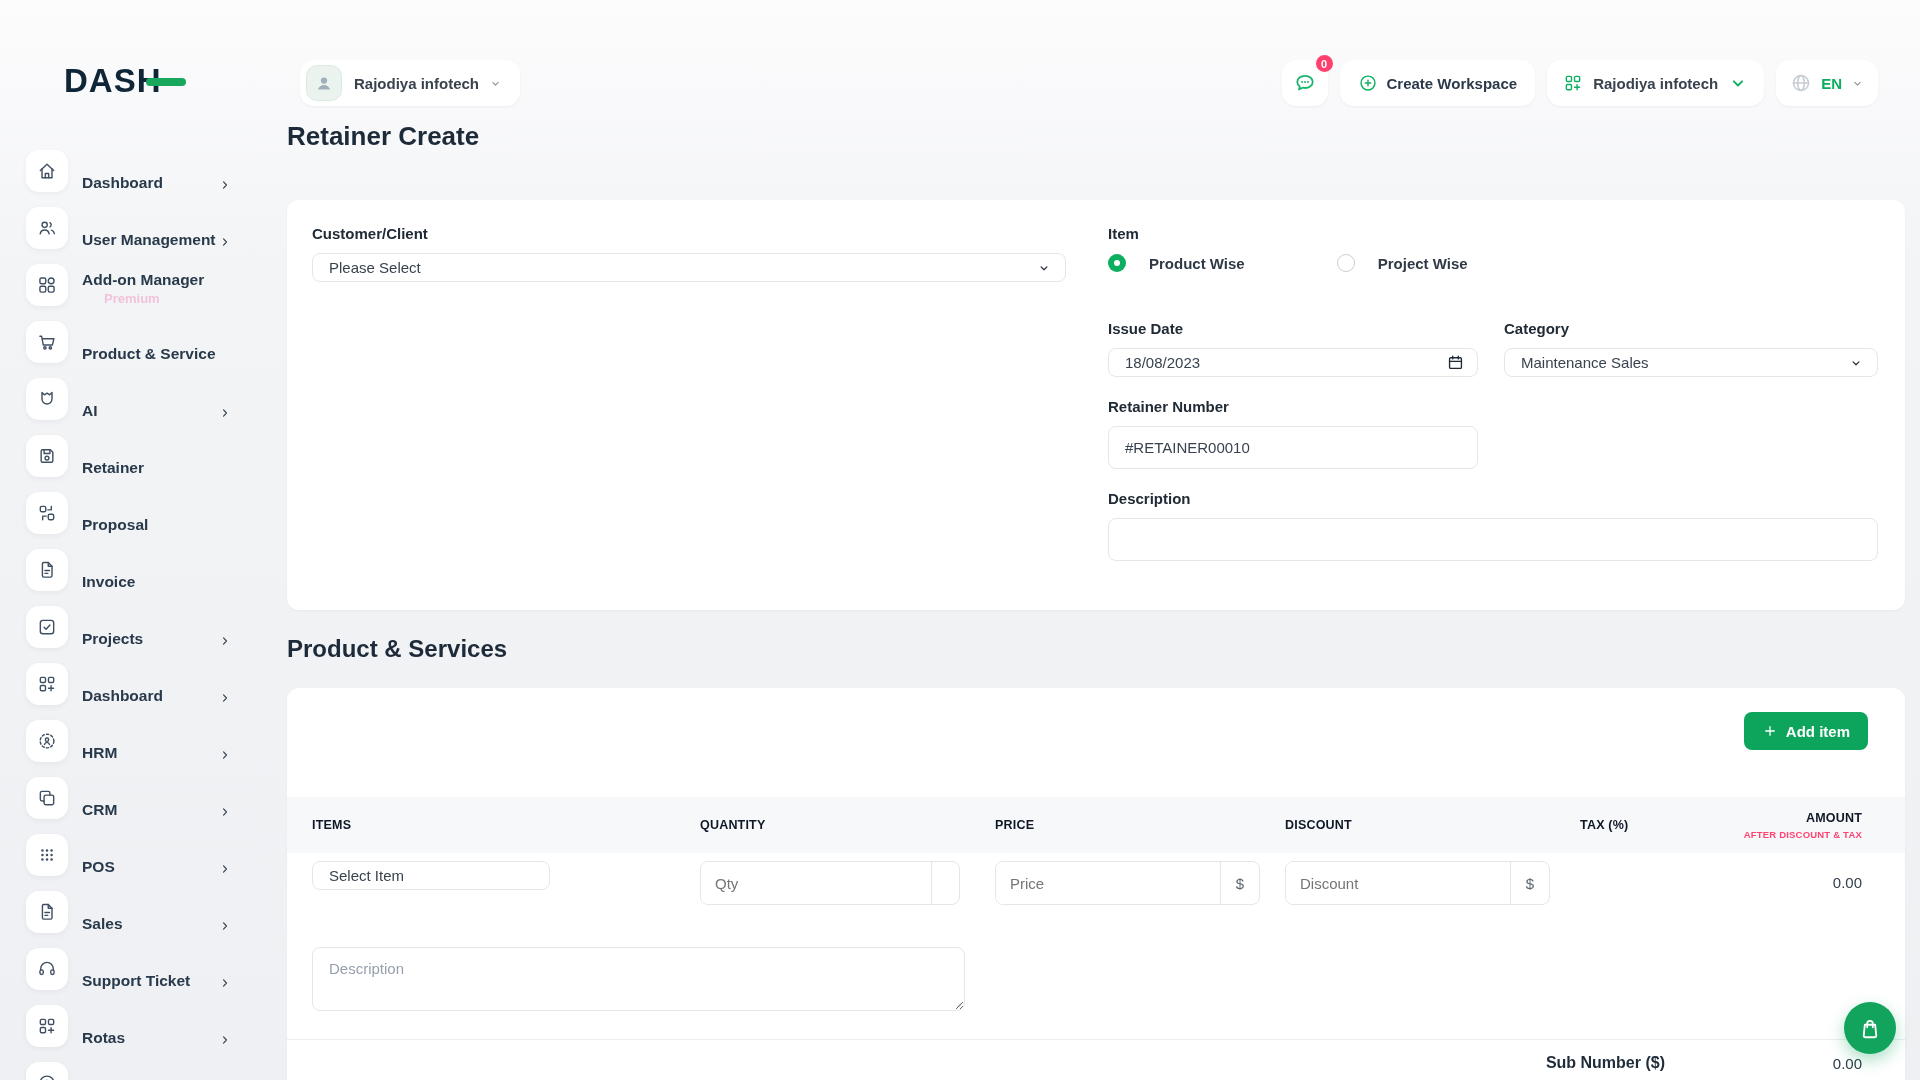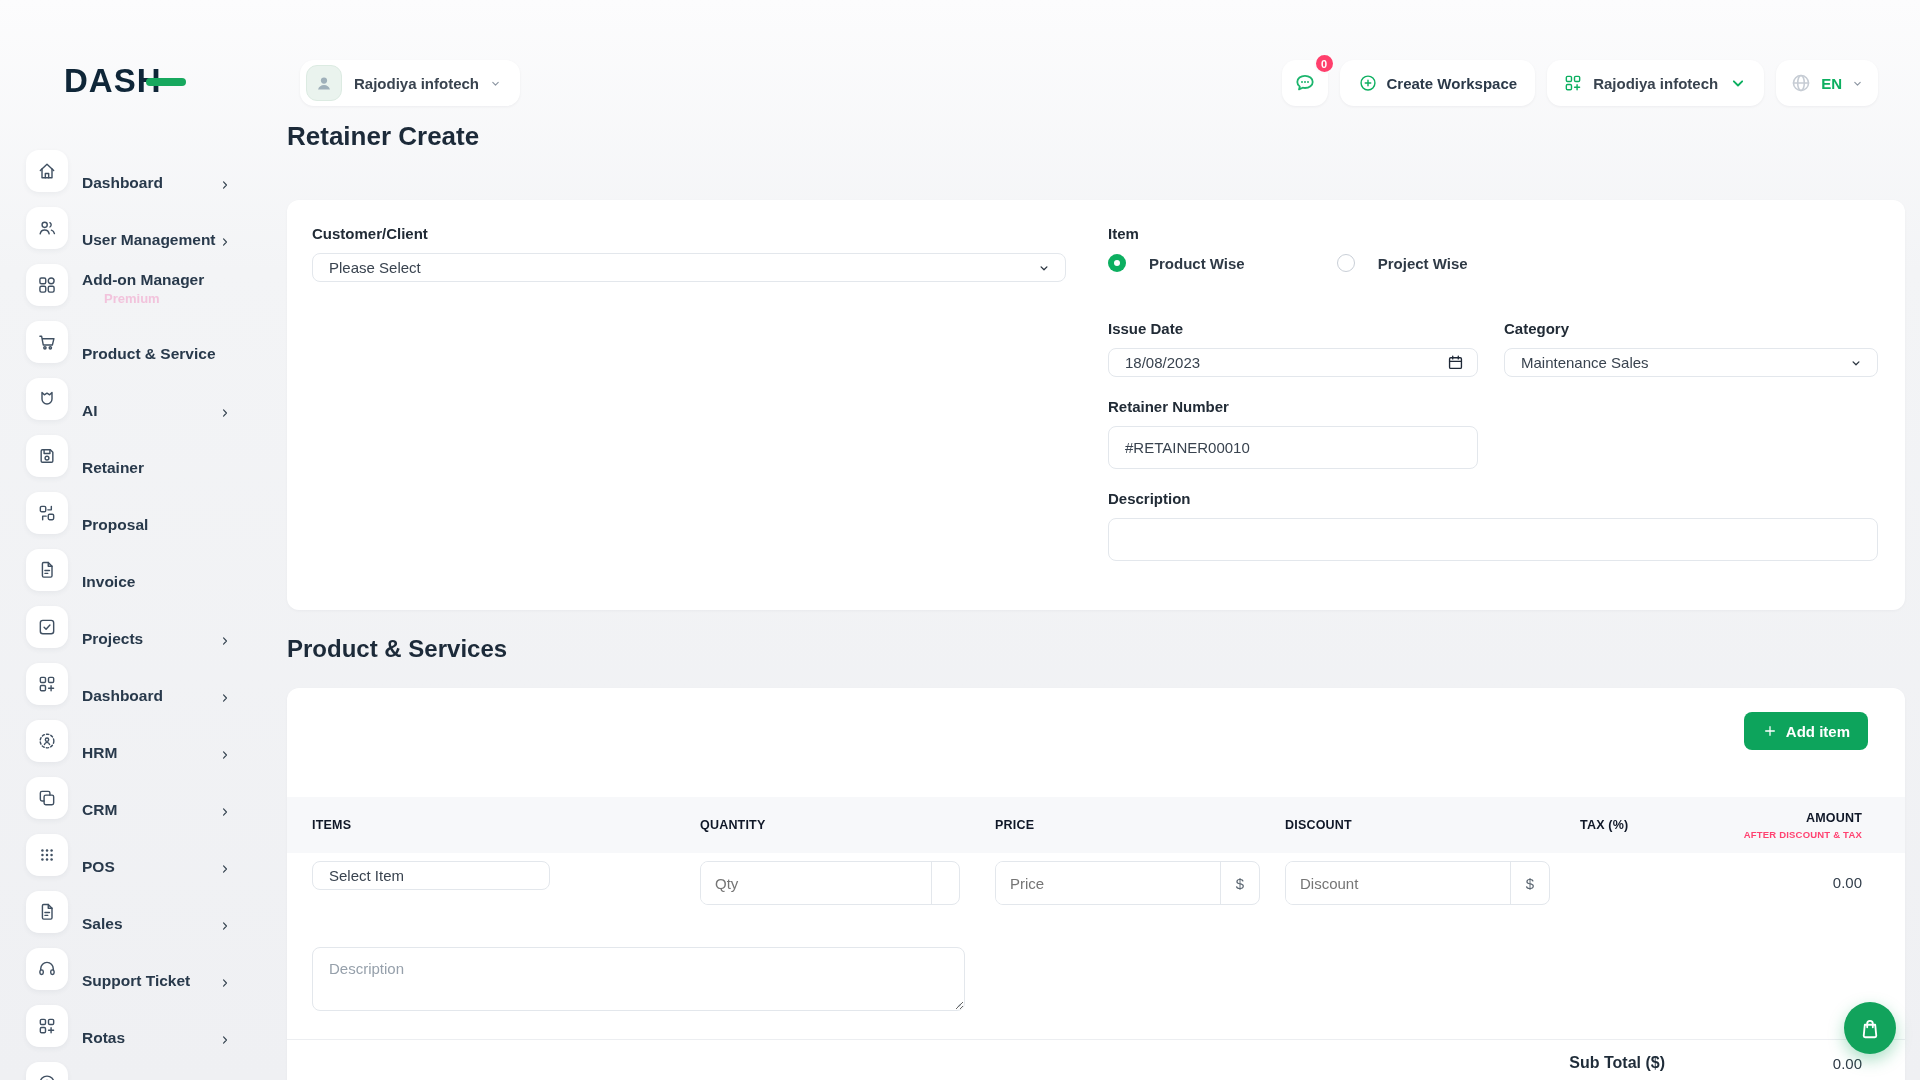--- a/index.html
+++ b/index.html
@@ -728,21 +728,21 @@
         <span class="resize-handle ic">
             <svg viewBox="0 0 24 24" fill="none" stroke="currentColor" stroke-width="1.5" stroke-linecap="round" stroke-linejoin="round">
               <path d="M20 14 14 20M20 18l-2 2"></path>
             </svg>
           </span>
       </div>
 
       <div class="divider"></div>
 
       <div class="subtotal-row">
-        <span class="subtotal-label">Sub Total ($)</span>
+        <span class="subtotal-label">Sub Number ($)</span>
         <span class="subtotal-value">0.00</span>
       </div>
     </section>
   </main>
 
   <button class="fab">
     <span class="ic">
         <svg viewBox="0 0 24 24" fill="none" stroke="currentColor" stroke-width="1.7" stroke-linecap="round" stroke-linejoin="round">
           <path d="M7.2 9h9.6l1 10.2a1.3 1.3 0 0 1-1.3 1.3H7.5a1.3 1.3 0 0 1-1.3-1.3z"></path>
           <path d="M9.4 11.4V8a2.6 2.6 0 0 1 5.2 0v3.4"></path>

